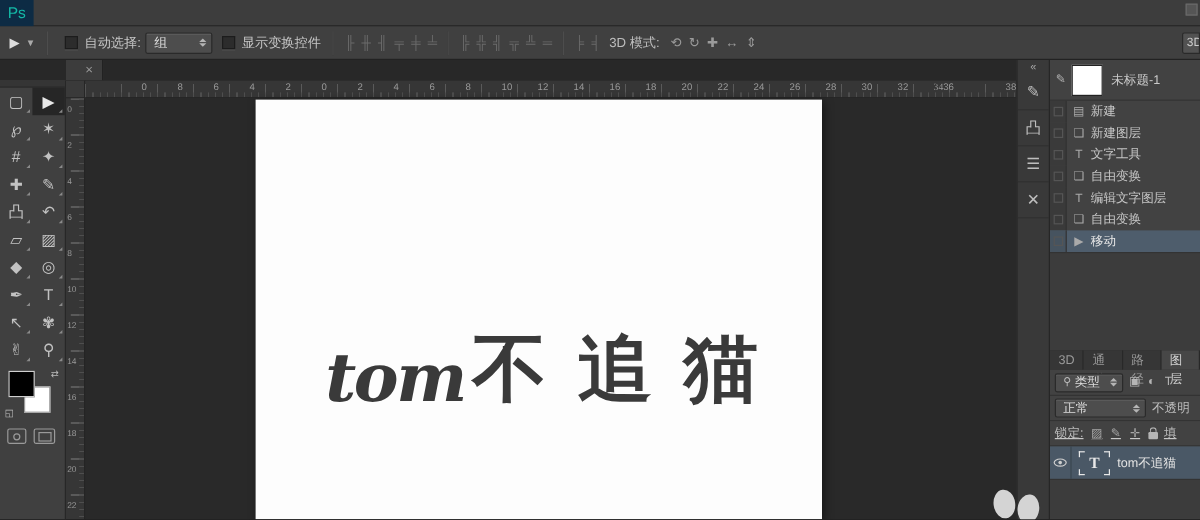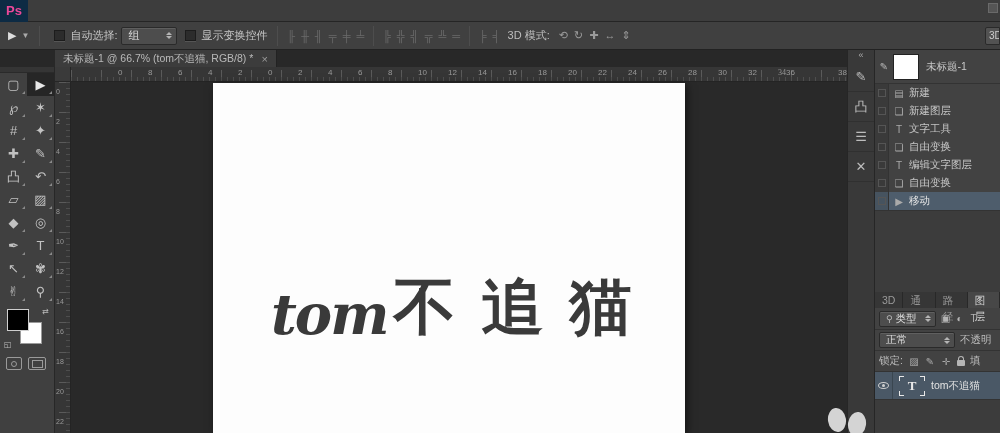--- a/index.html
+++ b/index.html
@@ -2,21 +2,21 @@
 <html><head>
 <meta charset="utf-8">
 <style>
   * { margin:0; padding:0; box-sizing:border-box; }
   html,body { background:#1d1d1d; }
   body { font-family:"Liberation Sans","DejaVu Sans",sans-serif; }
   .app { position:relative; width:1000px; height:433px; overflow:hidden; background:#2e2e2e; color:#c8c8c8; font-size:12px; }
 
   
   .menubar { position:absolute; left:0; top:0; width:1000px; height:22px; background:#3d3d3d; border-bottom:1px solid #252525; display:flex; align-items:center; }
-  .ps-logo { width:28px; height:22px; background:#0d2b44; color:#ec4899; font-weight:bold; font-size:13px; display:flex; align-items:center; justify-content:center; }
+  .ps-logo { width:28px; height:22px; background:#0d2b44; color:#14b8a6; font-weight:normal; font-size:13px; display:flex; align-items:center; justify-content:center; }
   .menu-items { display:flex; height:100%; align-items:center; }
   .menu-item { padding:0 9px; line-height:22px; font-size:11.5px; color:#cfcfcf; cursor:default; }
   .win-corner { position:absolute; right:2px; top:3px; width:10px; height:10px; background:#555; border:1px solid #6a6a6a; }
 
   
   .optionsbar { position:absolute; left:0; top:22px; width:1000px; height:28px; background:#404040; border-bottom:1px solid #222; display:flex; align-items:center; font-size:11px; }
   .opt-sep { width:1px; height:20px; background:#2d2d2d; border-right:1px solid #4d4d4d; margin:0 6px; }
   .tool-preset { display:flex; align-items:center; padding:0 4px 0 8px; color:#ddd; }
   .tool-preset .caret { font-size:8px; color:#aaa; margin-left:5px; }
   .checkbox { width:11px; height:11px; background:#2c2c2c; border:1px solid #1c1c1c; box-shadow:0 1px 0 #555; margin:0 5px 0 8px; display:inline-block; }
@@ -99,21 +99,21 @@
   .ltab { padding:0 7px; line-height:16px; font-size:10.5px; color:#9a9a9a; background:#363636; border-right:1px solid #282828; }
   .ltab.active { background:#474747; color:#d2d2d2; }
   .lrow { display:flex; align-items:center; padding:0 4px; border-bottom:1px solid #333; background:#424242; }
   .filter-row { height:22px; gap:3px; }
   .filter-select { height:16px; font-size:10.5px; }
   .filter-select .search { font-size:9px; margin-right:3px; color:#bbb; }
   .f-icon { width:14px; text-align:center; color:#b5b5b5; font-size:10px; }
   .blend-row { height:21px; gap:5px; }
   .blend-select { width:76px; height:16px; font-size:10.5px; justify-content:space-between; }
   .dim-label { font-size:10.5px; color:#bdbdbd; white-space:nowrap; }
-  .lock-row { height:21px; gap:5px; }
+  .lock-row { height:21px; gap:5px;text-decoration:underline; }
   .lock-row .lk { color:#a8a8a8; font-size:10px; width:12px; text-align:center; }
   .lock-shape { position:relative; width:8px; height:6px; background:#b5b5b5; border-radius:1px; margin-top:3px; }
   .lock-shape::before { content:""; position:absolute; left:1px; top:-4px; width:4px; height:4px; border:1.5px solid #b5b5b5; border-bottom:none; border-radius:3px 3px 0 0; }
   .layer-list { background:#3c3c3c; height:60px; }
   .layer-row { display:flex; align-items:center; height:28px; background:#4a5866; border-bottom:1px solid #333; }
   .eye-well { width:18px; height:100%; border-right:1px solid #3a4650; display:flex; align-items:center; justify-content:center; }
   .eye { width:11px; height:7px; border:1px solid #cfcfcf; border-radius:50%; position:relative; }
   .eye::after { content:""; position:absolute; left:3px; top:1px; width:3px; height:3px; border-radius:50%; background:#cfcfcf; }
   .layer-thumb { position:relative; width:26px; height:20px; margin:0 6px; display:flex; align-items:center; justify-content:center; color:#e8e8e8; font-size:13px; font-weight:bold; font-family:"Liberation Serif","DejaVu Serif",serif; }
   .layer-thumb .c { position:absolute; width:5px; height:5px; border:1px solid #e8e8e8; }
@@ -162,21 +162,20 @@
     <span id="distribute-icons"><span class="icon-btn">╠</span><span class="icon-btn">╬</span><span class="icon-btn">╣</span><span class="icon-btn">╦</span><span class="icon-btn">╩</span><span class="icon-btn">═</span></span>
     <div class="opt-sep"></div>
     <span id="extra-icons"><span class="icon-btn">╞</span><span class="icon-btn">╡</span></span>
     <span class="mode3d-label">3D 模式:</span>
     <span id="mode3d-icons"><span class="icon-btn lit">⟲</span><span class="icon-btn lit">↻</span><span class="icon-btn lit">✚</span><span class="icon-btn lit">↔</span><span class="icon-btn lit">⇕</span></span>
     <div class="ws-btn">3D</div>
   </div>
 
   <div class="tabbar">
     <div class="doc-tab">
-      <span>未标题-1 @ 66.7% (tom不追猫, RGB/8) *</span>
       <span class="close">×</span>
     </div>
   </div>
 
   <div class="toolbar">
     <div class="grip"></div>
     <div class="tools-grid" id="tools-grid">
         <div class="tool-cell">▢<span class="dot"></span></div>
         <div class="tool-cell active">▶<span class="dot"></span></div>
         <div class="tool-cell">℘<span class="dot"></span></div>

